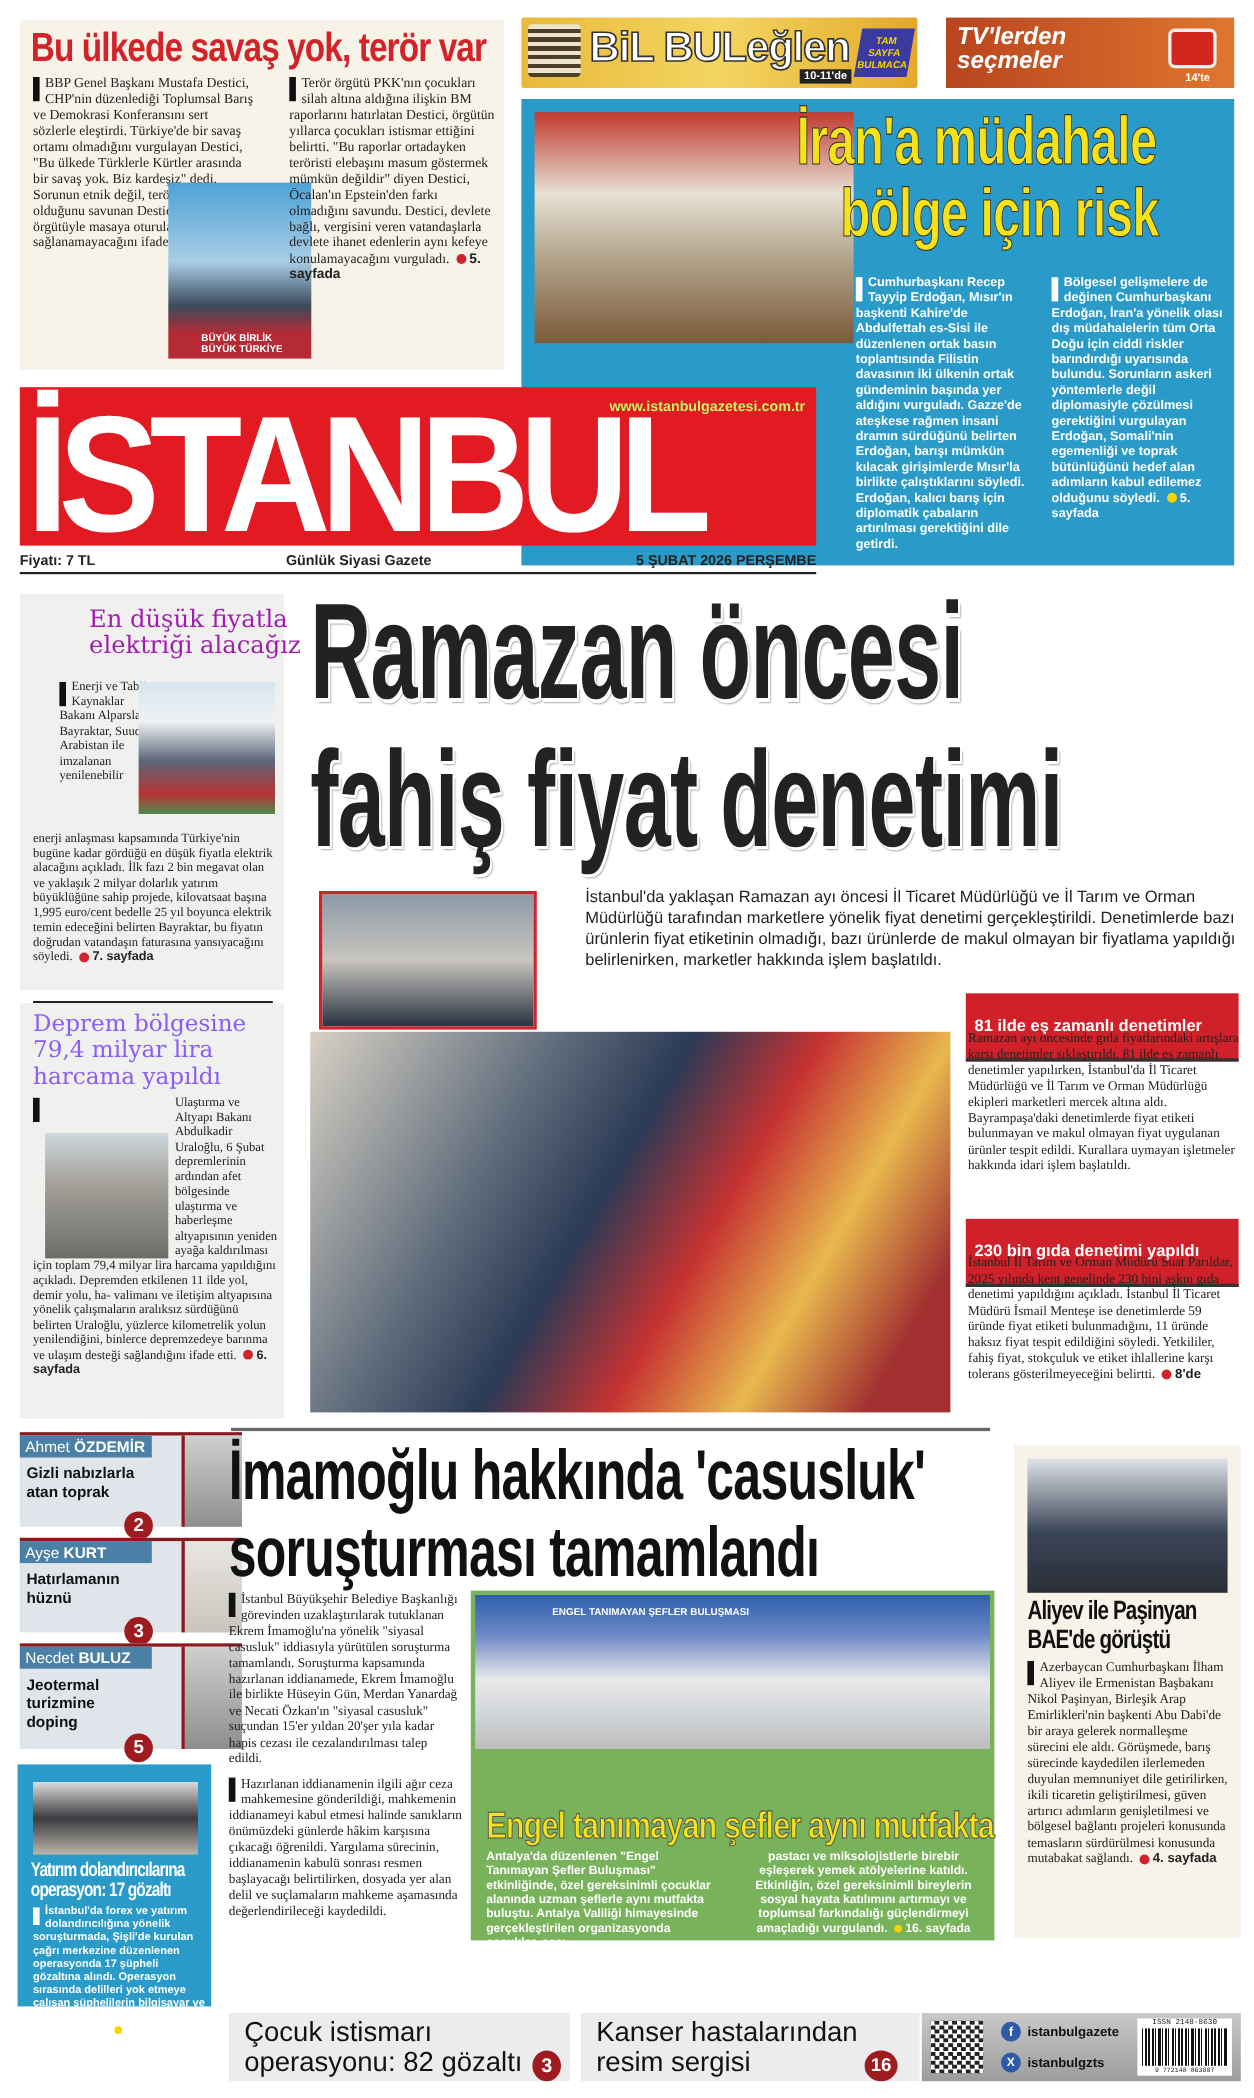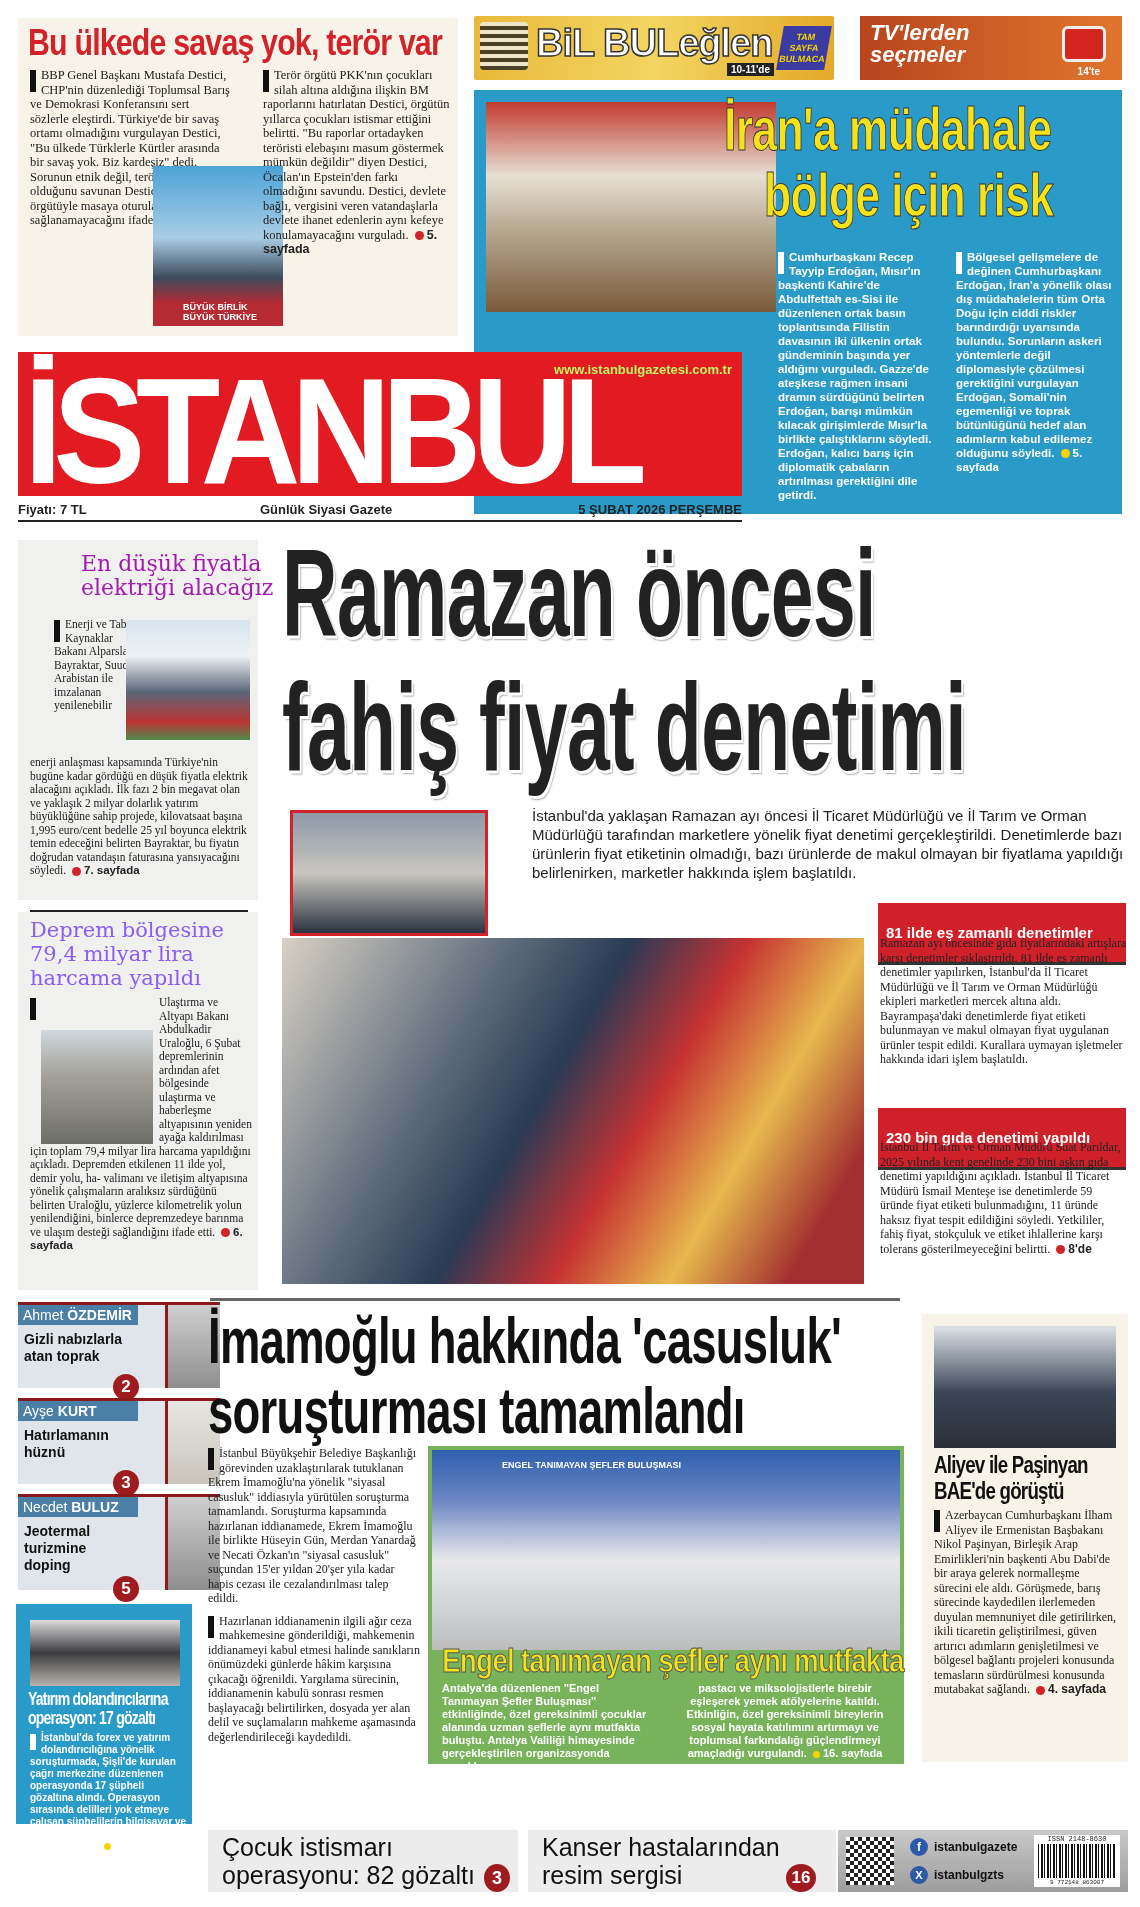--- a/index.html
+++ b/index.html
@@ -154,21 +154,21 @@
 <div class="abs cond" style="left:208px;top:1378px;font-size:64px;line-height:66px;color:#111;white-space:nowrap;transform:scaleX(.71);transform-origin:left top;">soruşturması tamamlandı</div>
 <div class="abs serif-body" style="left:208px;top:1446px;width:212px;font-size:12px;line-height:14.5px;">
   <span class="bar"></span>
   <span>İstanbul Büyükşehir Belediye Başkanlığı görevinden uzaklaştırılarak tutuklanan Ekrem İmamoğlu'na yönelik "siyasal casusluk" iddiasıyla yürütülen soruşturma tamamlandı. Soruşturma kapsamında hazırlanan iddianamede, Ekrem İmamoğlu ile birlikte Hüseyin Gün, Merdan Yanardağ ve Necati Özkan'ın "siyasal casusluk" suçundan 15'er yıldan 20'şer yıla kadar hapis cezası ile cezalandırılması talep edildi.</span>
   <div style="height:8px"></div>
   <span class="bar"></span>
   <span>Hazırlanan iddianamenin ilgili ağır ceza mahkemesine gönderildiği, mahkemenin iddianameyi kabul etmesi halinde sanıkların önümüzdeki günlerde hâkim karşısına çıkacağı öğrenildi. Yargılama sürecinin, iddianamenin kabulü sonrası resmen başlayacağı belirtilirken, dosyada yer alan delil ve suçlamaların mahkeme aşamasında değerlendirileceği kaydedildi.</span>
 </div>
 
 <div class="abs green" style="left:428px;top:1446px;width:476px;height:318px;">
-  <div class="photo" style="left:4px;top:4px;width:468px;height:200px;background:linear-gradient(180deg,#2f5fae 0%,#6b86c4 25%,#e8e8ea 55%,#cfd3d6 80%,#bcbcbc);">
+  <div class="photo" style="left:4px;top:4px;width:468px;height:140px;background:linear-gradient(180deg,#2f5fae 0%,#6b86c4 25%,#e8e8ea 55%,#cfd3d6 80%,#bcbcbc);">
     <div style="position:absolute;left:70px;top:10px;color:#fff;font-family:'Liberation Sans',sans-serif;font-weight:bold;font-size:9px;">ENGEL TANIMAYAN ŞEFLER BULUŞMASI</div>
   </div>
   <div class="abs cond" style="left:14px;top:196px;font-size:34px;line-height:36px;color:#f5e21a;-webkit-text-stroke:1px #555;white-space:nowrap;transform:scaleX(.82);transform-origin:left top;">Engel tanımayan şefler aynı mutfakta</div>
   <div class="abs sans-body" style="left:14px;top:236px;width:216px;color:#fff;font-weight:bold;font-size:11px;line-height:13px;">Antalya'da düzenlenen "Engel Tanımayan Şefler Buluşması" etkinliğinde, özel gereksinimli çocuklar alanında uzman şeflerle aynı mutfakta buluştu. Antalya Valiliği himayesinde gerçekleştirilen organizasyonda çocuklar, aşçı,</div>
   <div class="abs sans-body" style="left:246px;top:236px;width:222px;color:#fff;font-weight:bold;font-size:11px;line-height:13px;text-align:center;">
     <span>pastacı ve miksolojistlerle birebir eşleşerek yemek atölyelerine katıldı. Etkinliğin, özel gereksinimli bireylerin sosyal hayata katılımını artırmayı ve toplumsal farkındalığı güçlendirmeyi amaçladığı vurgulandı.</span>
     <span class="dot y" style="width:7px;height:7px;"></span><span class="ref">16. sayfada</span>
   </div>
 </div>
 

